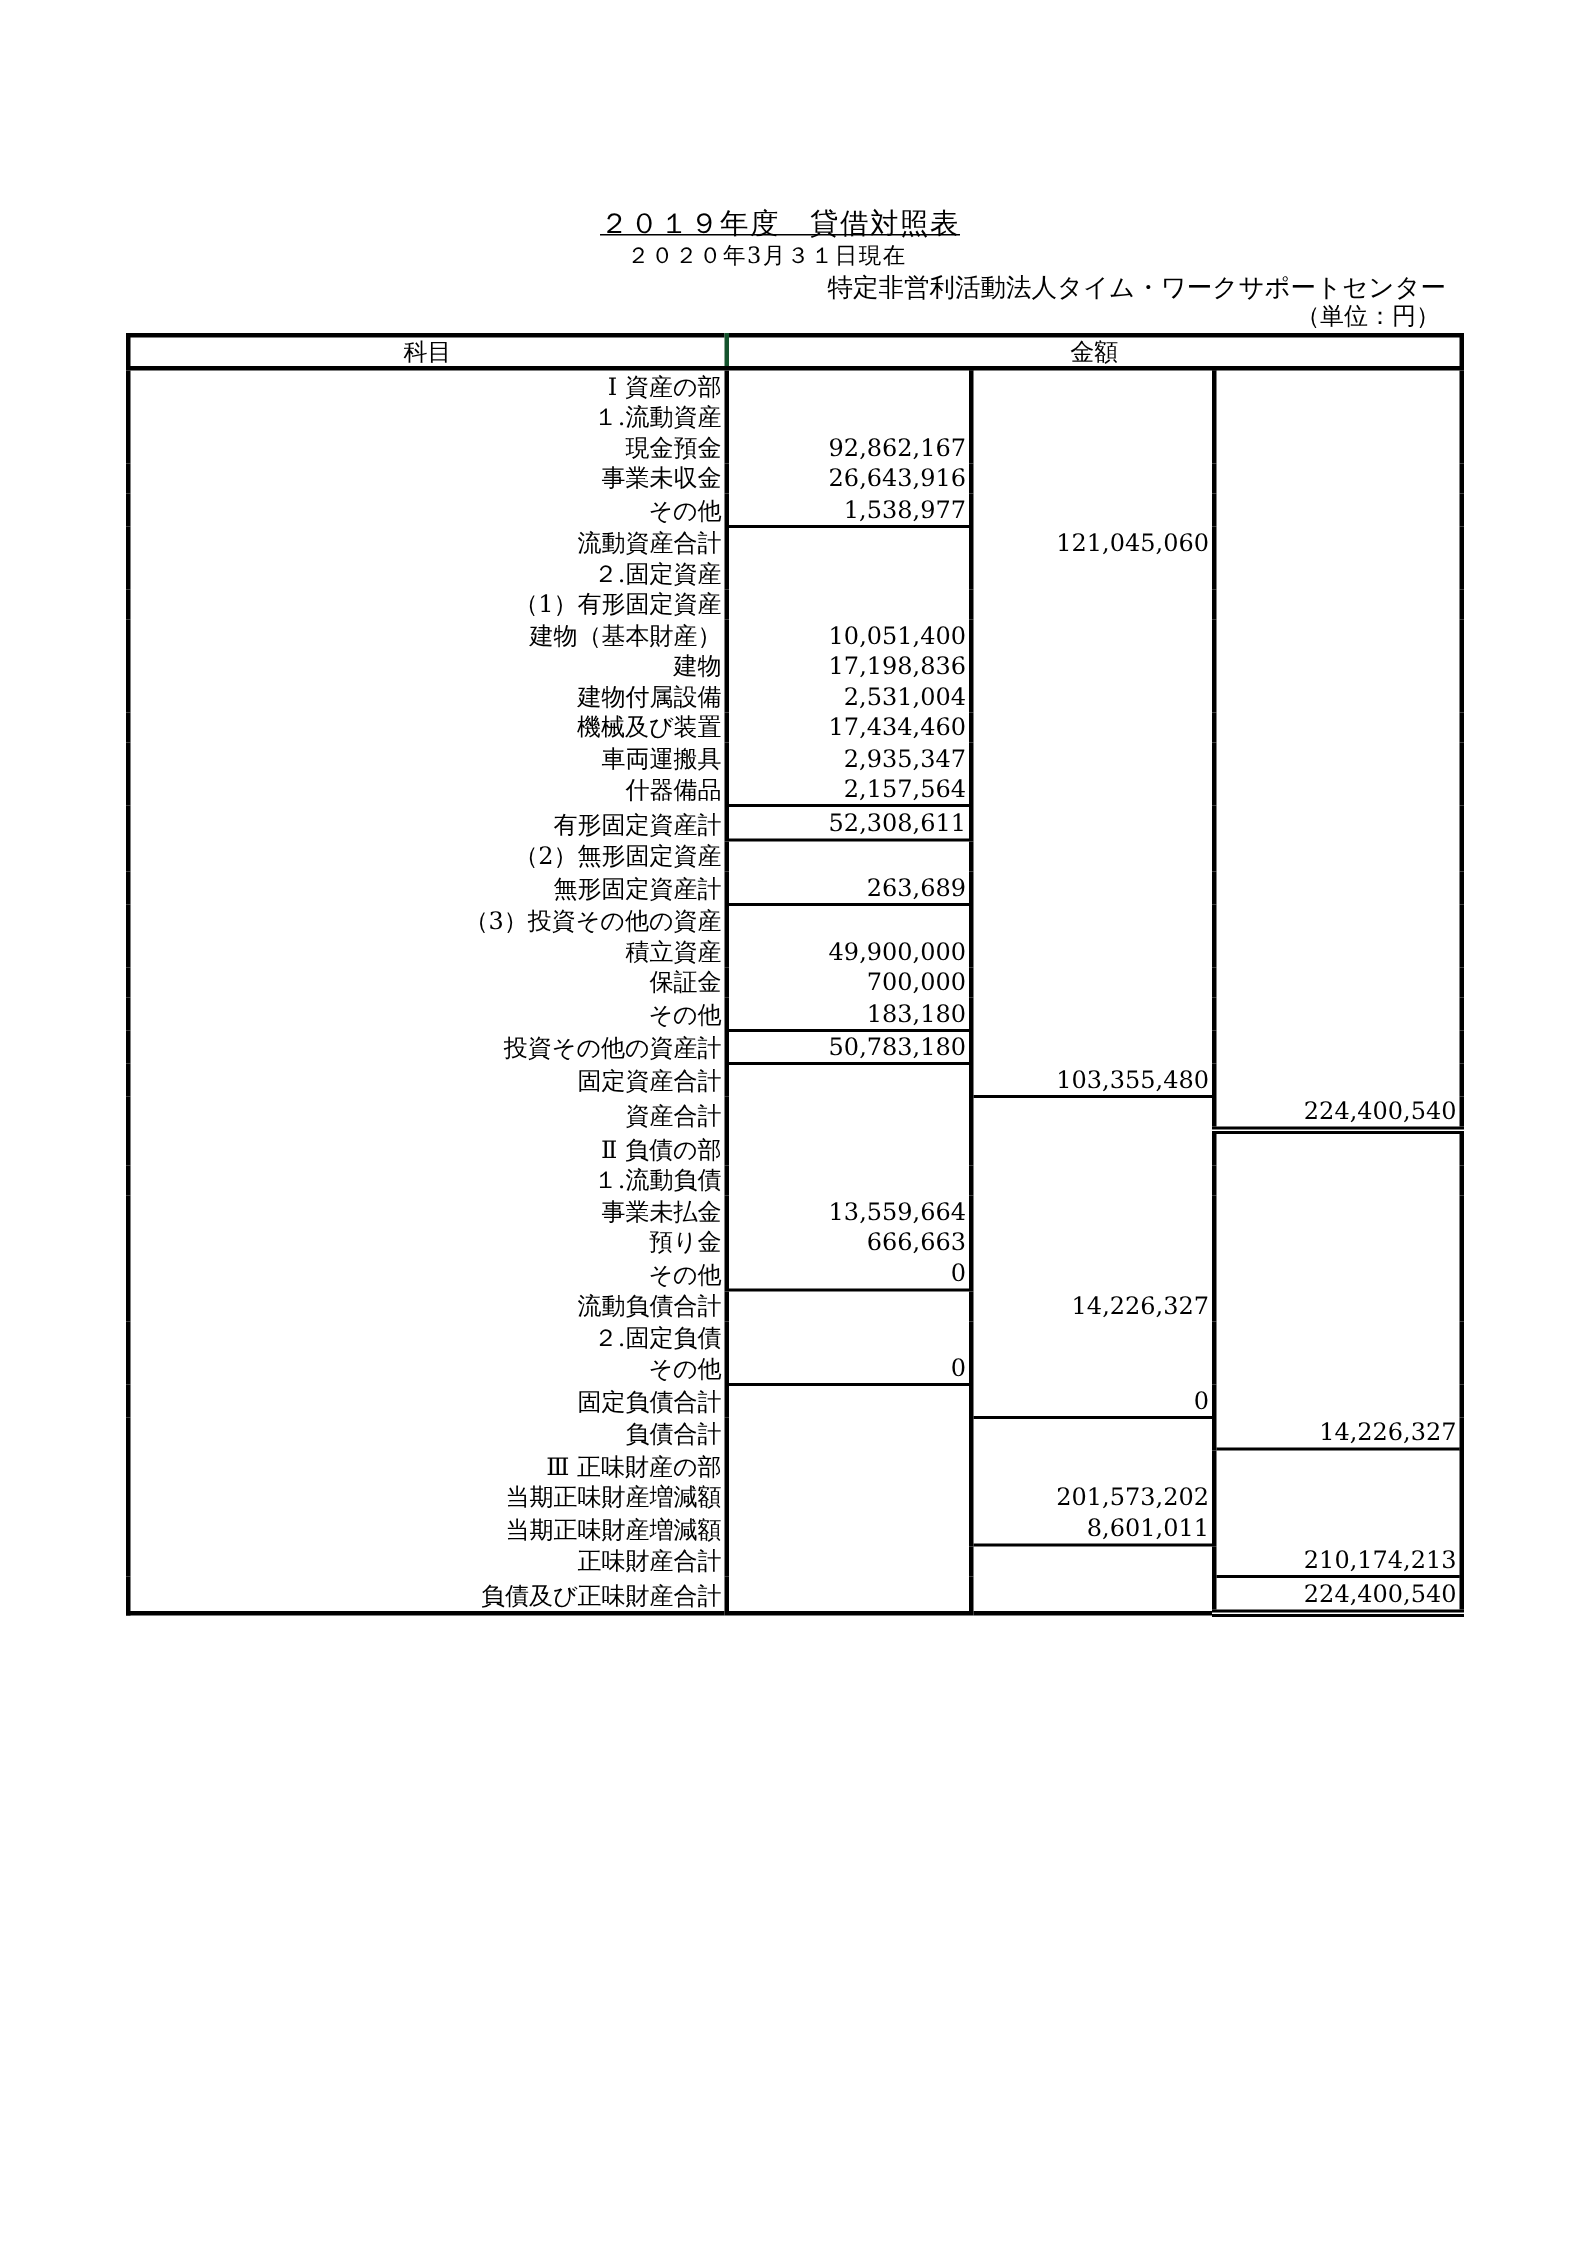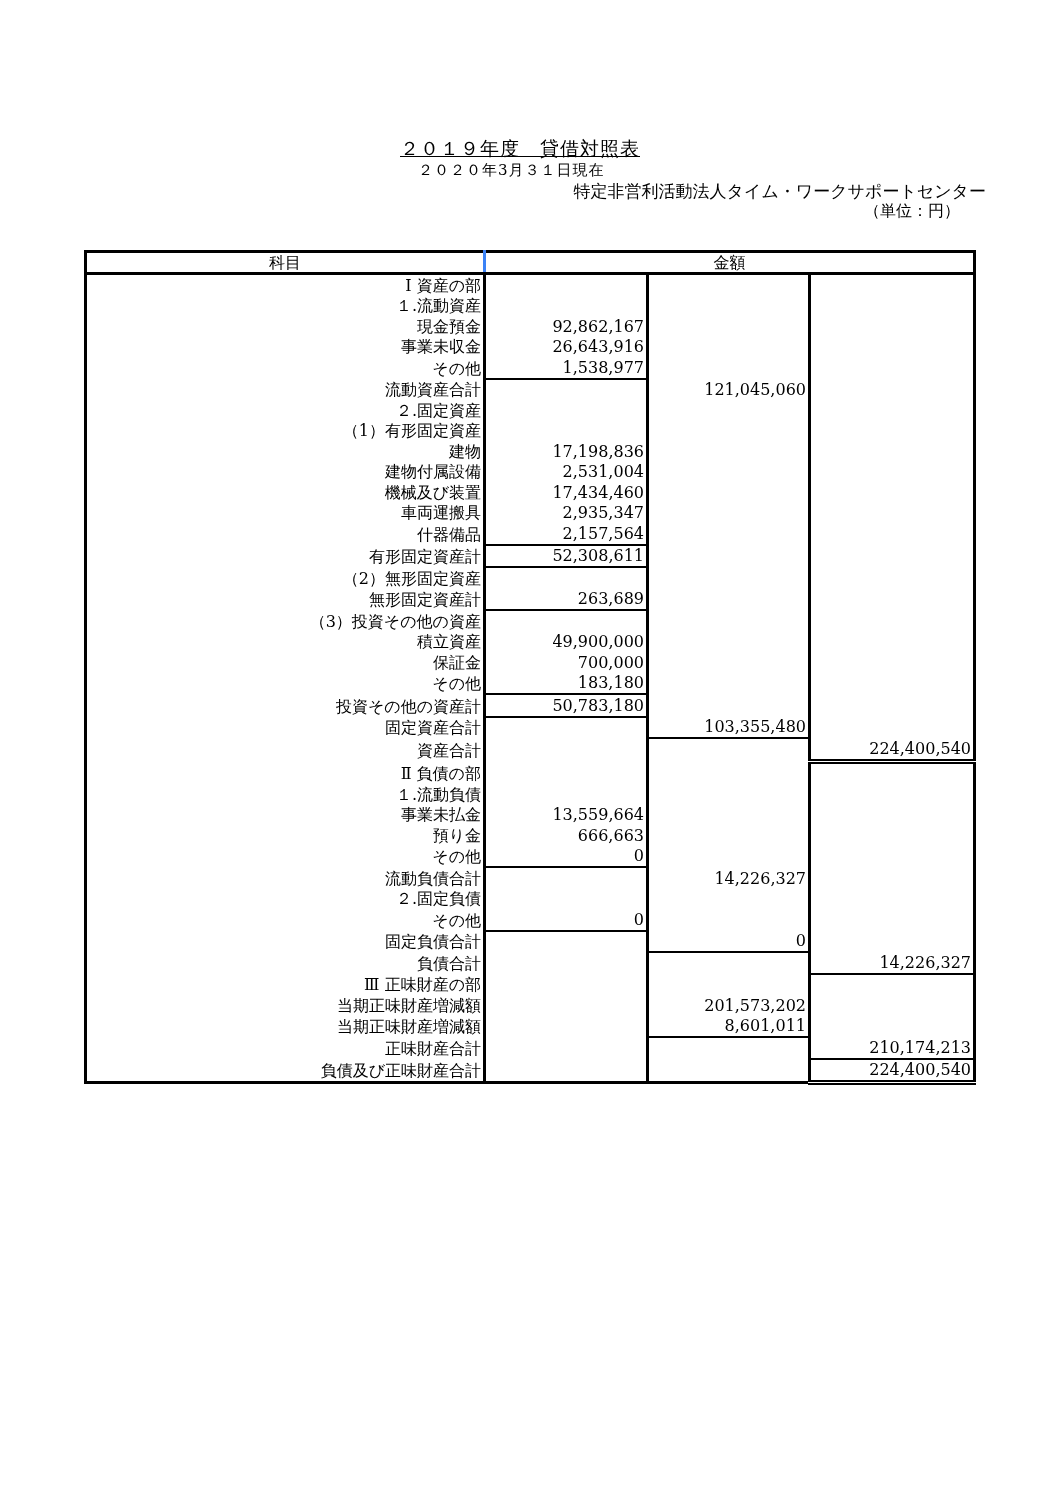--- a/index.html
+++ b/index.html
@@ -1,26 +1,26 @@
 <!DOCTYPE html>
 <html><head>
 <meta charset="utf-8">
 <style>
   html, body { margin: 0; padding: 0; background: #ffffff; }
   body { width: 1058px; height: 1497px; position: relative; font-family: "DejaVu Serif", "Liberation Serif", serif; color: #000; }
   .title { position: absolute; left: 400px; top: 136px; font-size: 19px; text-decoration: underline; letter-spacing: 1px; white-space: nowrap; }
   .date { position: absolute; left: 418px; top: 161px; font-size: 15px; letter-spacing: 1px; white-space: nowrap; }
-  .org { position: absolute; right: 72px; top: 180px; font-size: 17px; white-space: nowrap; }
+  .org { position: absolute; right: 94px; top: 180px; font-size: 17px; white-space: nowrap; }
   .unit { position: absolute; right: 98px; top: 201px; font-size: 16px; white-space: nowrap; }
-  table.bs { position: absolute; left: 84px; top: 222px; width: 889px; border-collapse: collapse; table-layout: fixed; border: 3px solid #000; font-size: 16px; margin-top: 28px; }
+  table.bs { position: absolute; left: 84px; top: 222px; width: 889px; border-collapse: collapse; table-layout: fixed; border: 3px solid #000; font-size: 16px; }
   table.bs col.c0 { width: 399px; }
   table.bs col.c1 { width: 163px; }
   table.bs col.c2 { width: 162px; }
   table.bs col.c3 { width: 165px; }
-  table.bs th { height: 19px; font-weight: normal; border-bottom: 3px solid #000; border-left: 3px solid #3b82f6; padding: 0; line-height: 19px; font-size: 16px; }
+  table.bs th { height: 19px; font-weight: normal; border-bottom: 3px solid #000; border-left: 3px solid #14532d; padding: 0; line-height: 19px; font-size: 16px; }
   table.bs th:first-child { border-left: none; }
   table.bs td { height: 20.5px; padding: 0 2px; line-height: 20px; white-space: nowrap; border-left: 3px solid #000; vertical-align: bottom; }
   table.bs td.lbl { border-left: none; text-align: right; }
   table.bs td.num { text-align: right; font-family: "DejaVu Serif", "Liberation Serif", serif; }
   td.bb { border-bottom: 2px solid #000; }
   td.dbl { border-bottom: 5px double #000; }
   .ind0 { padding-left: 6px !important; }
   .ind1 { padding-left: 30px !important; }
   .ind2 { padding-left: 54px !important; }
   .ind3 { padding-left: 62px !important; }
@@ -91,20 +91,26 @@
         <td class="num "></td>
         <td class="num "></td>
       </tr>
       <tr>
         <td class="lbl ind3">（1）有形固定資産</td>
         <td class="num "></td>
         <td class="num "></td>
         <td class="num "></td>
       </tr>
       <tr>
+        <td class="lbl ind4">建物（基本財産）</td>
+        <td class="num ">10,051,400</td>
+        <td class="num "></td>
+        <td class="num "></td>
+      </tr>
+      <tr>
         <td class="lbl ind4">建物</td>
         <td class="num ">17,198,836</td>
         <td class="num "></td>
         <td class="num "></td>
       </tr>
       <tr>
         <td class="lbl ind4">建物付属設備</td>
         <td class="num ">2,531,004</td>
         <td class="num "></td>
         <td class="num "></td>

